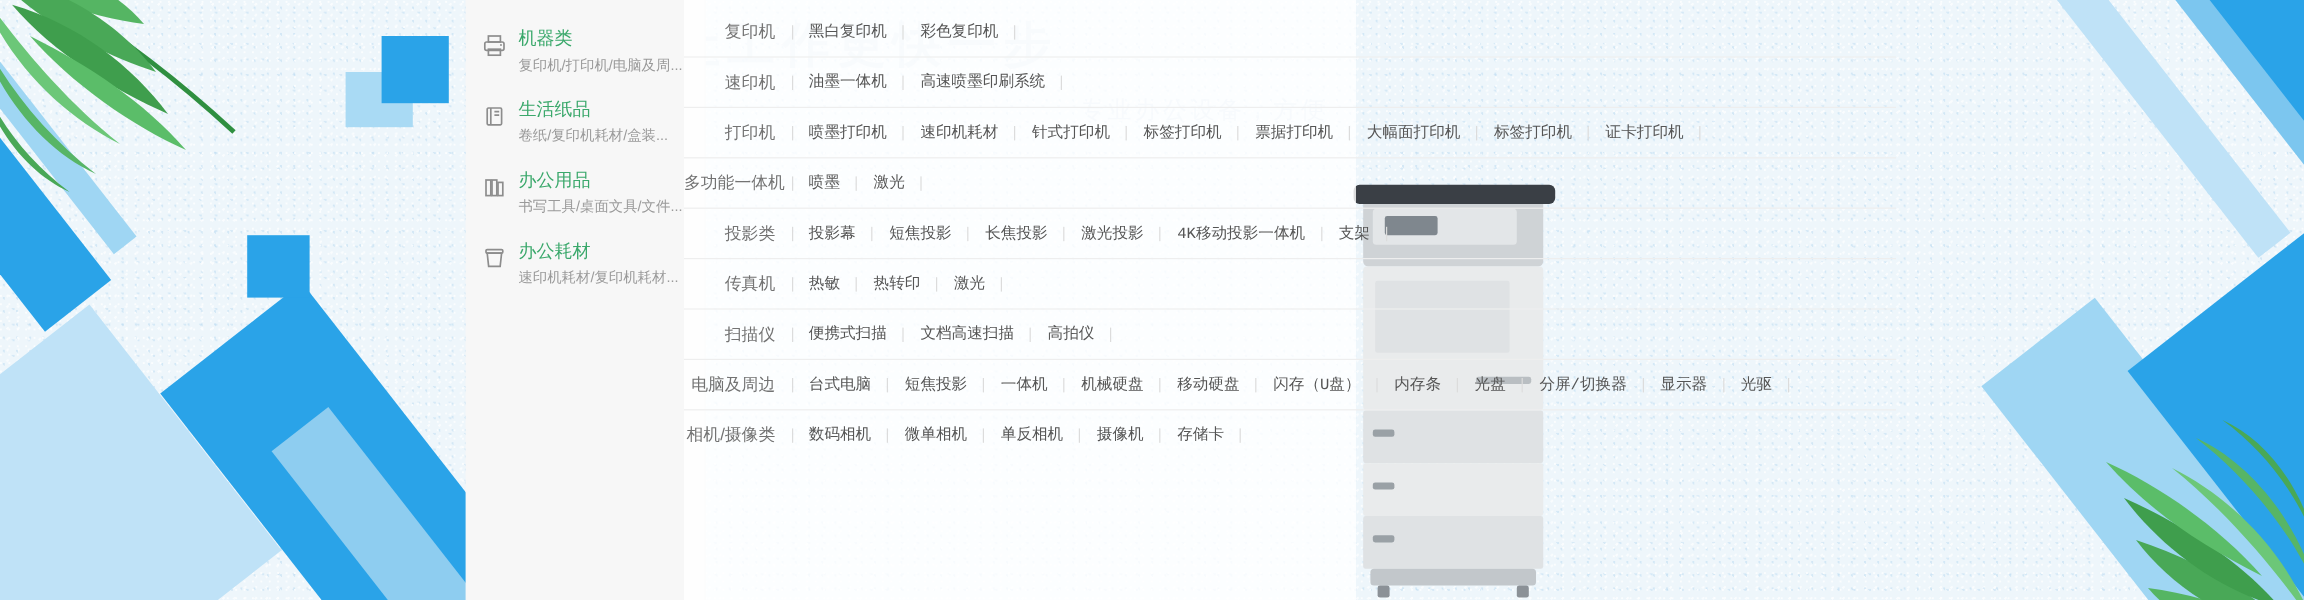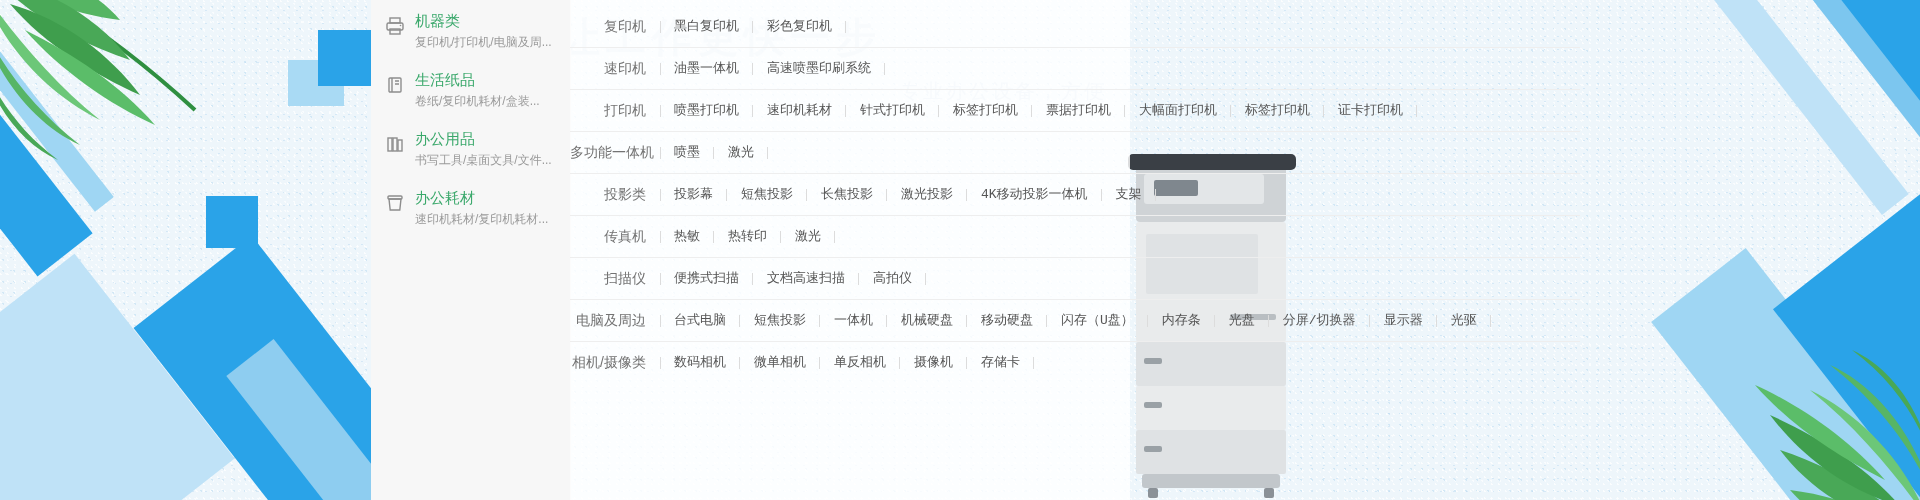--- a/index.html
+++ b/index.html
@@ -104,28 +104,28 @@
     position: absolute;
     left: 1118px;
     top: 118px;
     width: 190px;
     height: 382px;
   }
 
   
   .cat-panel {
     position: absolute;
-    left: 371px;
+    left: 388px;
     top: 0;
     width: 200px;
     height: 500px;
     background: #f7f7f7;
     border-right: 1px solid #ececec;
     box-sizing: border-box;
-    padding: 4px 0 0 0;
+    padding: 16px 0 0 0;
   }
   .cat-item {
     position: relative;
     height: 59px;
     padding: 6px 10px 0 44px;
     box-sizing: border-box;
     cursor: pointer;
   }
   .cat-item .cat-icon {
     position: absolute;

